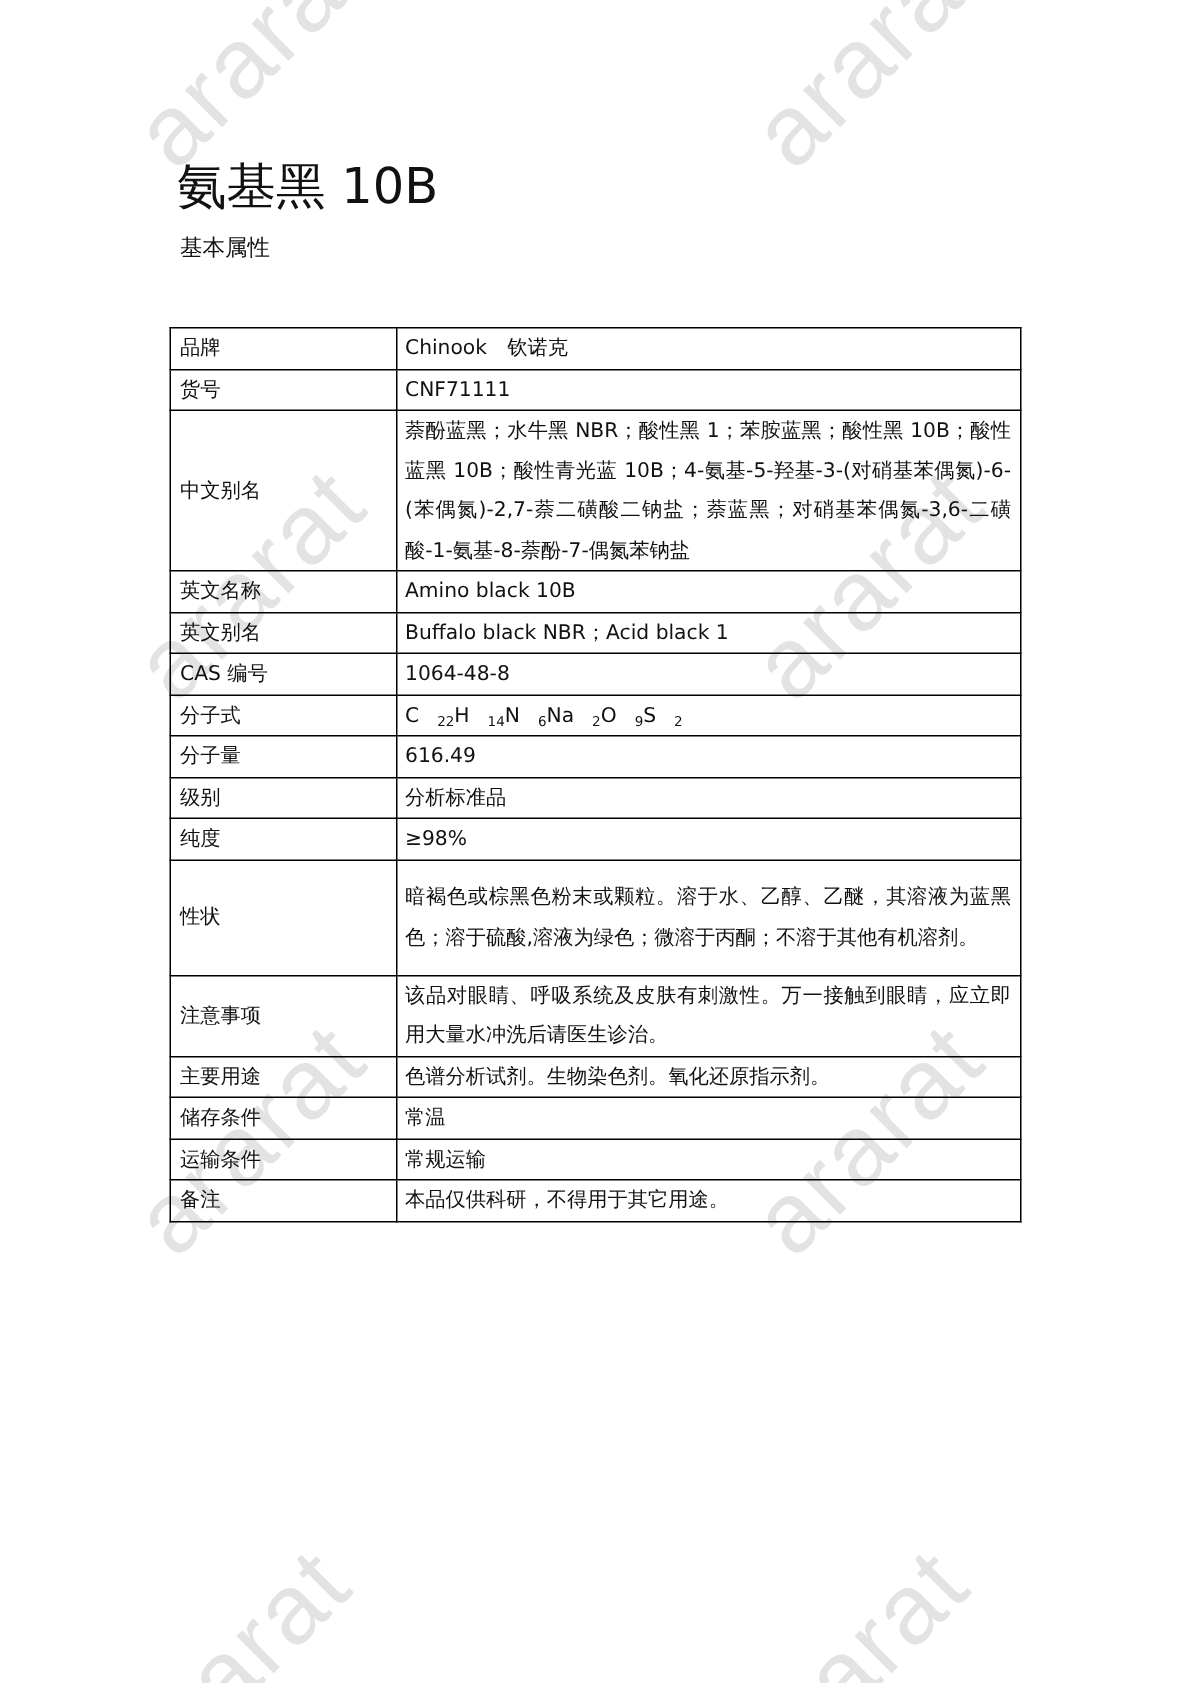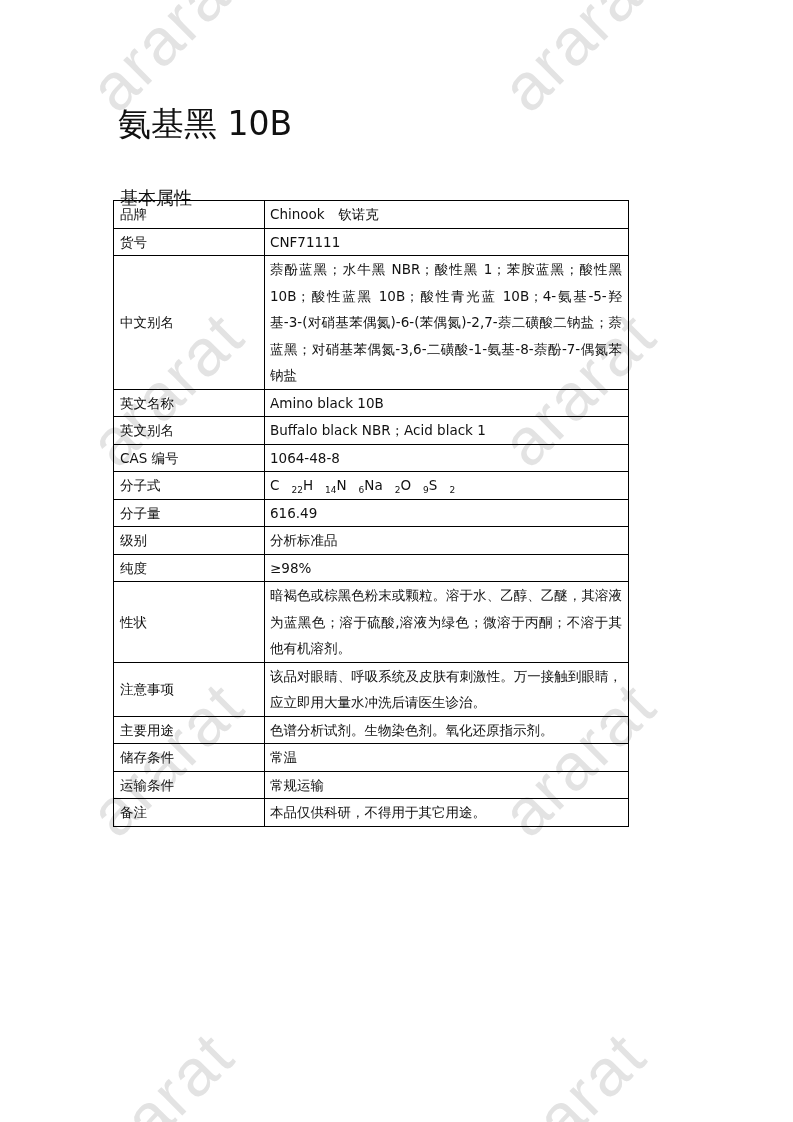--- a/index.html
+++ b/index.html
@@ -10,24 +10,24 @@
     .watermark {
       position: absolute; font-family: "Liberation Sans", "DejaVu Sans", sans-serif;
       font-size: 66px; color: #e3e3e3; transform: rotate(-45deg); transform-origin: left bottom;
       letter-spacing: 2px; z-index: 0; pointer-events: none; white-space: nowrap;
     }
     .title {
       position: absolute; left: 118px; top: 104px; font-size: 33px; line-height: 40px;
       color: #111; z-index: 2; margin: 0; font-weight: normal;
     }
     .subtitle {
-      position: absolute; left: 120px; top: 188px; font-size: 18px; line-height: 20px; z-index: 2; font-family: Liberation Serif, serif;
+      position: absolute; left: 120px; top: 156px; font-size: 15px; line-height: 20px; z-index: 2; font-family: Liberation Serif, serif;
     }
     table.props {
-      position: absolute; left: 113px; top: 200px; width: 516px; border-collapse: collapse; z-index: 2;
+      position: absolute; left: 113px; top: 218px; width: 568px; border-collapse: collapse; z-index: 2;
       font-size: 13.5px; background: transparent;
     }
     table.props td {
       border: 1px solid #000; padding: 0 6px; vertical-align: middle; line-height: 26.5px;
     }
     table.props td.label { width: 138px; padding-left: 6px; }
     table.props td.value { padding-left: 5px; padding-right: 6px; }
     table.props tr.single td { height: 26px; }
     sub { font-size: 9px; vertical-align: -3px; line-height: 0; margin-left: 12px; }
   </style>

